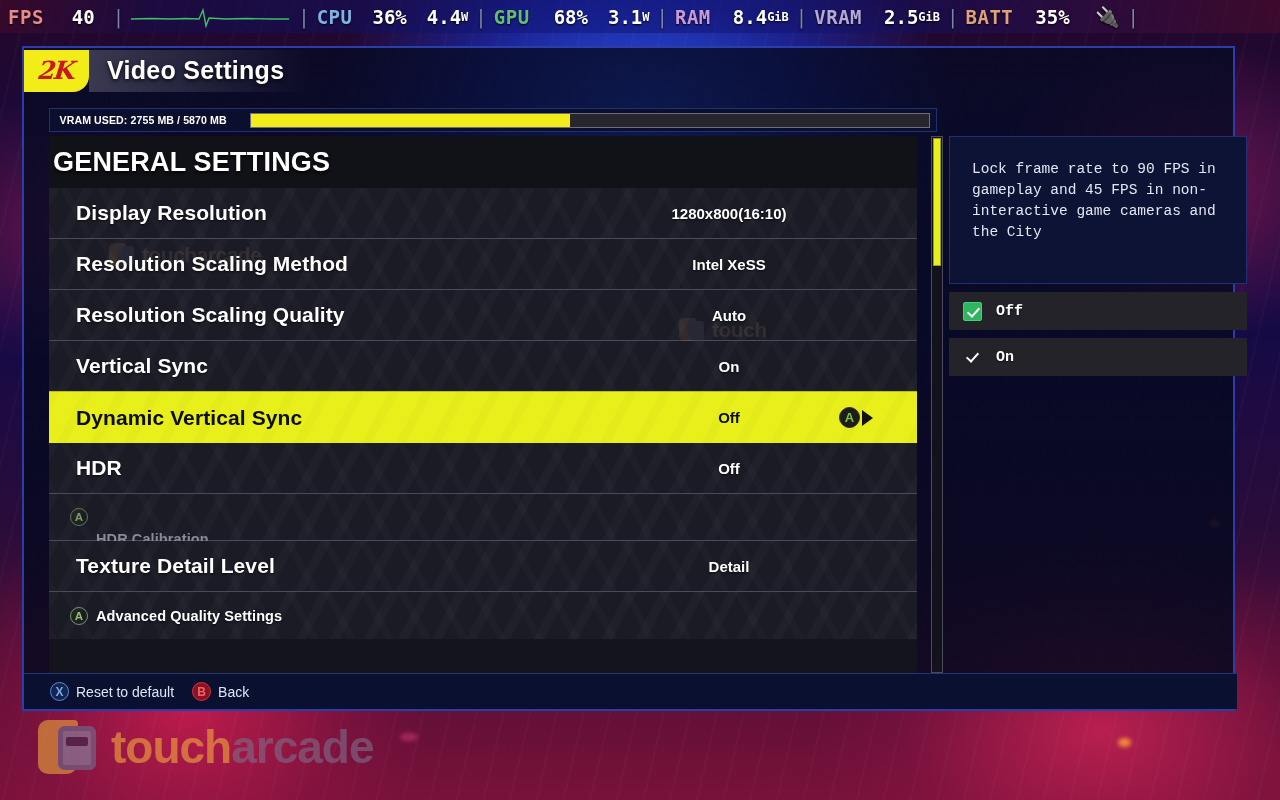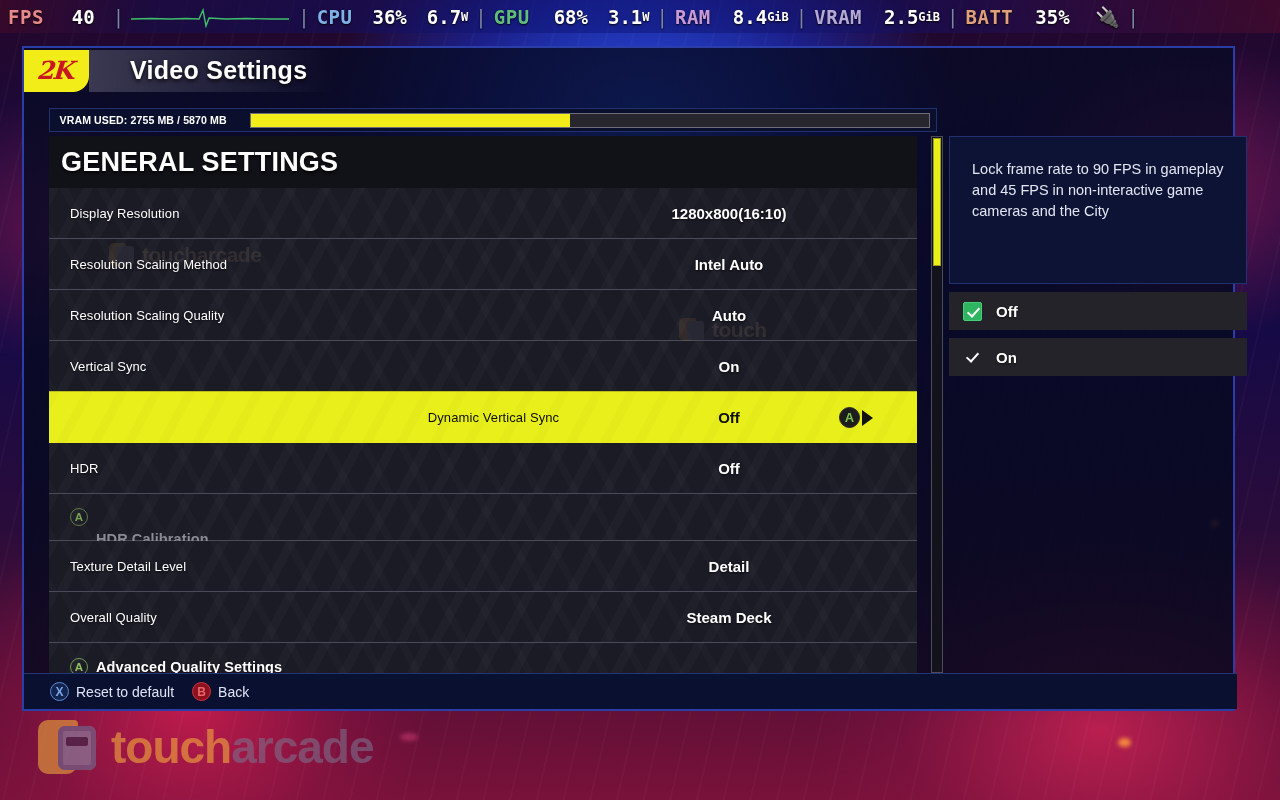--- a/index.html
+++ b/index.html
@@ -108,21 +108,20 @@
     transform: skewX(-6deg);
   }
   #title-strip {
     height: 42px; padding: 0 26px 0 18px;
     background: linear-gradient(90deg, rgba(180,180,190,.28) 0%, rgba(150,150,165,.16) 55%, rgba(120,120,140,0) 100%);
     display: flex; align-items: center;
   }
   #title-text {
     font-size: 25px; font-weight: bold; color: #ffffff; letter-spacing: .3px;
     text-shadow: 0 2px 4px rgba(0,0,0,.85);
-    margin-left: 23px;
   }
 
   
   #vramrow {
     position: absolute; left: 25px; top: 60px; width: 888px; height: 24px;
     background: #0a0f2e; border: 1px solid #22306e;
     display: flex; align-items: center; padding: 0 4px;
   }
   #vram-label {
     font-size: 11.5px; font-weight: bold; color: #fff;
@@ -137,60 +136,60 @@
   #vram-fill { height: 100%; background: #f2ed18; width: 47%; }
 
   
   #leftpanel {
     position: absolute; left: 25px; top: 88px; width: 868px; height: 537px;
     background: #14141c;
     overflow: hidden;
   }
   #sec-header {
     height: 52px; background: #111118; display: flex; align-items: center;
-    padding-left: 12px;
+    padding-left: 4px;
   }
   #sec-title {
     font-size: 27px; font-weight: bold; color: #fff; letter-spacing: .2px;
     text-shadow: 0 2px 3px rgba(0,0,0,.8);
   }
   .row {
     position: relative; height: 51px; display: flex; align-items: center;
     background-color: #1b1b26;
     background-image:
       repeating-linear-gradient(118deg,
         rgba(255,255,255,.022) 0px, rgba(255,255,255,.022) 9px,
         rgba(255,255,255,0) 9px, rgba(255,255,255,0) 30px),
       repeating-linear-gradient(62deg,
         rgba(255,255,255,.016) 0px, rgba(255,255,255,.016) 7px,
         rgba(255,255,255,0) 7px, rgba(255,255,255,0) 33px);
     border-bottom: 1px solid #4a4a58;
     padding: 0 0 0 21px;
   }
   .row.nodiv { border-bottom: none; }
   .row-label {
-    font-size: 13px; font-weight: normal; color: #ffffff; letter-spacing: .1px;
+    font-size: 21px; font-weight: bold; color: #ffffff; letter-spacing: .1px;
     text-shadow: 0 1px 2px rgba(0,0,0,.7);
     z-index: 2;
+    margin-left: 6px;
   }
   .row-value {
     position: absolute; left: 560px; width: 240px; text-align: center;
     font-size: 15px; font-weight: bold; color: #ffffff;
     text-shadow: 0 1px 2px rgba(0,0,0,.7);
     z-index: 2;
   }
   .row.selected {
     background-color: #e8ef1a;
     background-image:
       repeating-linear-gradient(118deg,
         rgba(0,0,0,.015) 0px, rgba(0,0,0,.015) 9px,
         rgba(0,0,0,0) 9px, rgba(0,0,0,0) 30px);
     border-bottom: none;
     box-shadow: 0 0 0 1px #b9bf18;
-    justify-content: center;
   }
   .row.selected .row-label, .row.selected .row-value { color: #0d0d0d; text-shadow: none; }
   .row-action {
     position: absolute; left: 790px; display: flex; align-items: center; gap: 2px; z-index: 2;
   }
   .abtn {
     width: 21px; height: 21px; border-radius: 50%;
     background: #1d1d1d; border: 1px solid #2a2a2a;
     display: flex; align-items: center; justify-content: center;
     font-size: 13px; font-weight: bold; color: #7dc24a;
@@ -217,21 +216,21 @@
   #scroll-track {
     position: absolute; left: 907px; top: 88px; width: 12px; height: 537px;
     background: rgba(20,20,28,.9); border: 1px solid #4c4c58;
   }
   #scroll-thumb {
     position: absolute; left: 1px; top: 1px; width: 8px; height: 128px;
     background: #e8ef1a; border: 1px solid #9aa012;
   }
 
   
-  #rightcol { position: absolute; left: 925px; top: 88px; width: 298px; height: 610px; }
+  #rightcol { position: absolute; left: 925px; top: 88px; width: 298px; height: 610px; font-family: Liberation Mono, monospace; }
   #desc-box {
     height: 148px; background: #0c1334; border: 1px solid #223070;
     padding: 22px 18px 0 22px;
   }
   #desc-text {
     font-size: 14.5px; line-height: 21px; color: #e3e6f2;
     font-weight: normal;
   }
   .opt {
     height: 38px; margin-top: 8px; background: #232329;
@@ -293,21 +292,21 @@
   <span class="pf-val" style="margin-left:28px;">40</span>
   <span class="pf-sep" style="margin-left:18px;">|</span>
   <div id="fps-graph">
     <svg width="160" height="22" viewBox="0 0 160 22">
       <polyline points="0,13 20,12.5 40,13 55,12.5 68,13 72,4 75,20 78,12 95,13 115,12.5 140,13 158,13" fill="none" stroke="#3fbf6a" stroke-width="1.4"></polyline>
     </svg>
   </div>
   <span class="pf-sep">|</span>
   <span class="pf-lab" style="color:#7fb3e8;">CPU</span>
   <span class="pf-val" style="margin-left:20px;">36%</span>
-  <span class="pf-val" style="margin-left:20px;">6.7</span>
+  <span class="pf-val" style="margin-left:20px;">4.4</span>
     <span class="pf-unit pf-val">W</span>
   <span class="pf-sep">|</span>
   <span class="pf-lab" style="color:#5fbf7a;">GPU</span>
   <span class="pf-val" style="margin-left:24px;">68%</span>
   <span class="pf-val" style="margin-left:20px;">3.1</span>
     <span class="pf-unit pf-val">W</span>
   <span class="pf-sep">|</span>
   <span class="pf-lab" style="color:#c89ad8;">RAM</span>
   <span class="pf-val" style="margin-left:22px;">8.4</span>
     <span class="pf-unit pf-val">GiB</span>
@@ -360,21 +359,21 @@
       <span id="sec-title">GENERAL SETTINGS</span>
     </div>
 
     <div class="row">
       <span class="row-label">Display Resolution</span>
       <span class="row-value">1280x800(16:10)</span>
     </div>
 
     <div class="row">
       <span class="row-label">Resolution Scaling Method</span>
-      <span class="row-value">Intel Auto</span>
+      <span class="row-value">Intel XeSS</span>
     </div>
 
     <div class="row">
       <span class="row-label">Resolution Scaling Quality</span>
       <span class="row-value">Auto</span>
     </div>
 
     <div class="row">
       <span class="row-label">Vertical Sync</span>
       <span class="row-value">On</span>
@@ -397,24 +396,20 @@
     <div class="row sub">
       <span class="abtn-sm dim">A</span>
       <span class="sub-label disabled">HDR Calibration</span>
     </div>
 
     <div class="row">
       <span class="row-label">Texture Detail Level</span>
       <span class="row-value">Detail</span>
     </div>
 
-    <div class="row">
-      <span class="row-label">Overall Quality</span>
-      <span class="row-value">Steam Deck</span>
-    </div>
 
     <div class="row sub nodiv">
       <span class="abtn-sm">A</span>
       <span class="sub-label enabled">Advanced Quality Settings</span>
     </div>
   </div>
 
   <div id="scroll-track">
     <div id="scroll-thumb"></div>
   </div>

